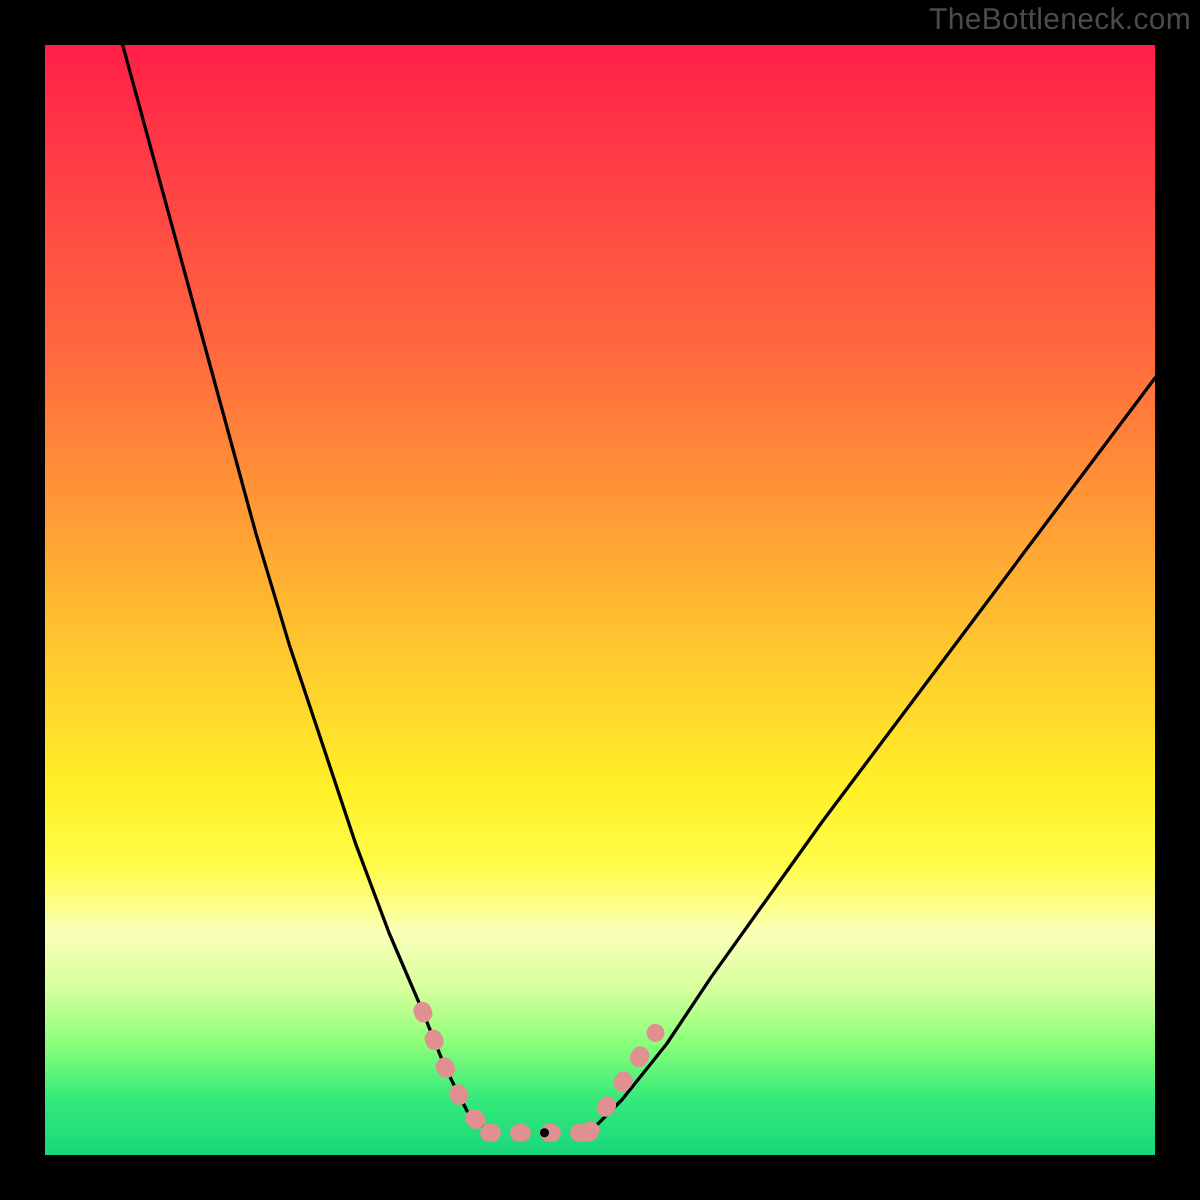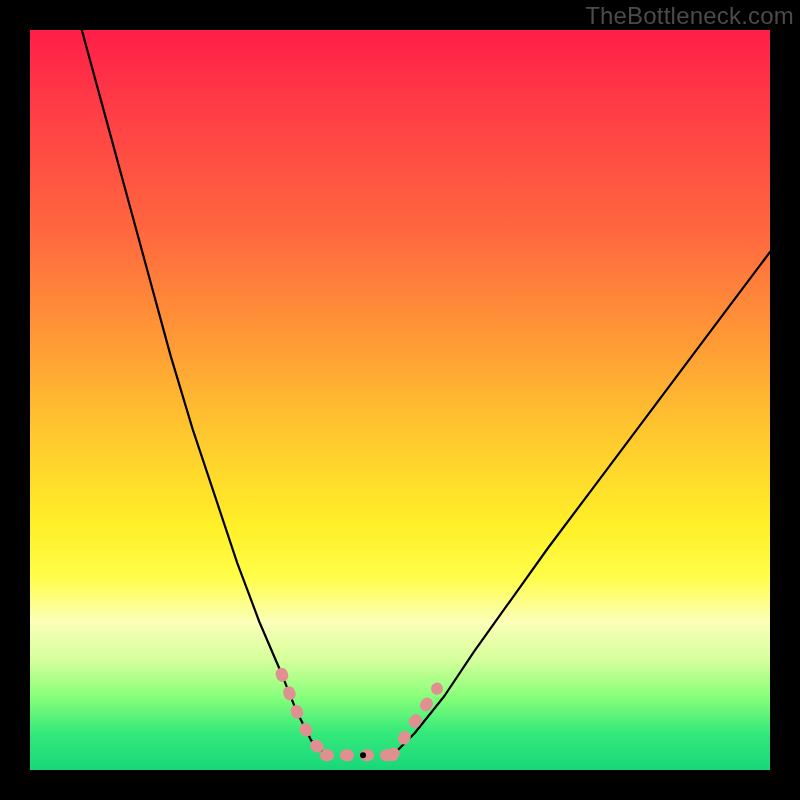--- a/index.html
+++ b/index.html
@@ -15,21 +15,21 @@
     position: relative;
     width: 800px;
     height: 800px;
     background: #000;
   }
   .watermark {
     position: absolute;
     top: 2px;
     right: 6px;
     color: #4b4b4b;
-    font-size: 24px;
+    font-size: 20px;
     letter-spacing: 0.2px;
     z-index: 10;
   }
   .plot-area {
     position: absolute;
     left: 30px;
     top: 30px;
     width: 740px;
     height: 740px;
     overflow: hidden;

